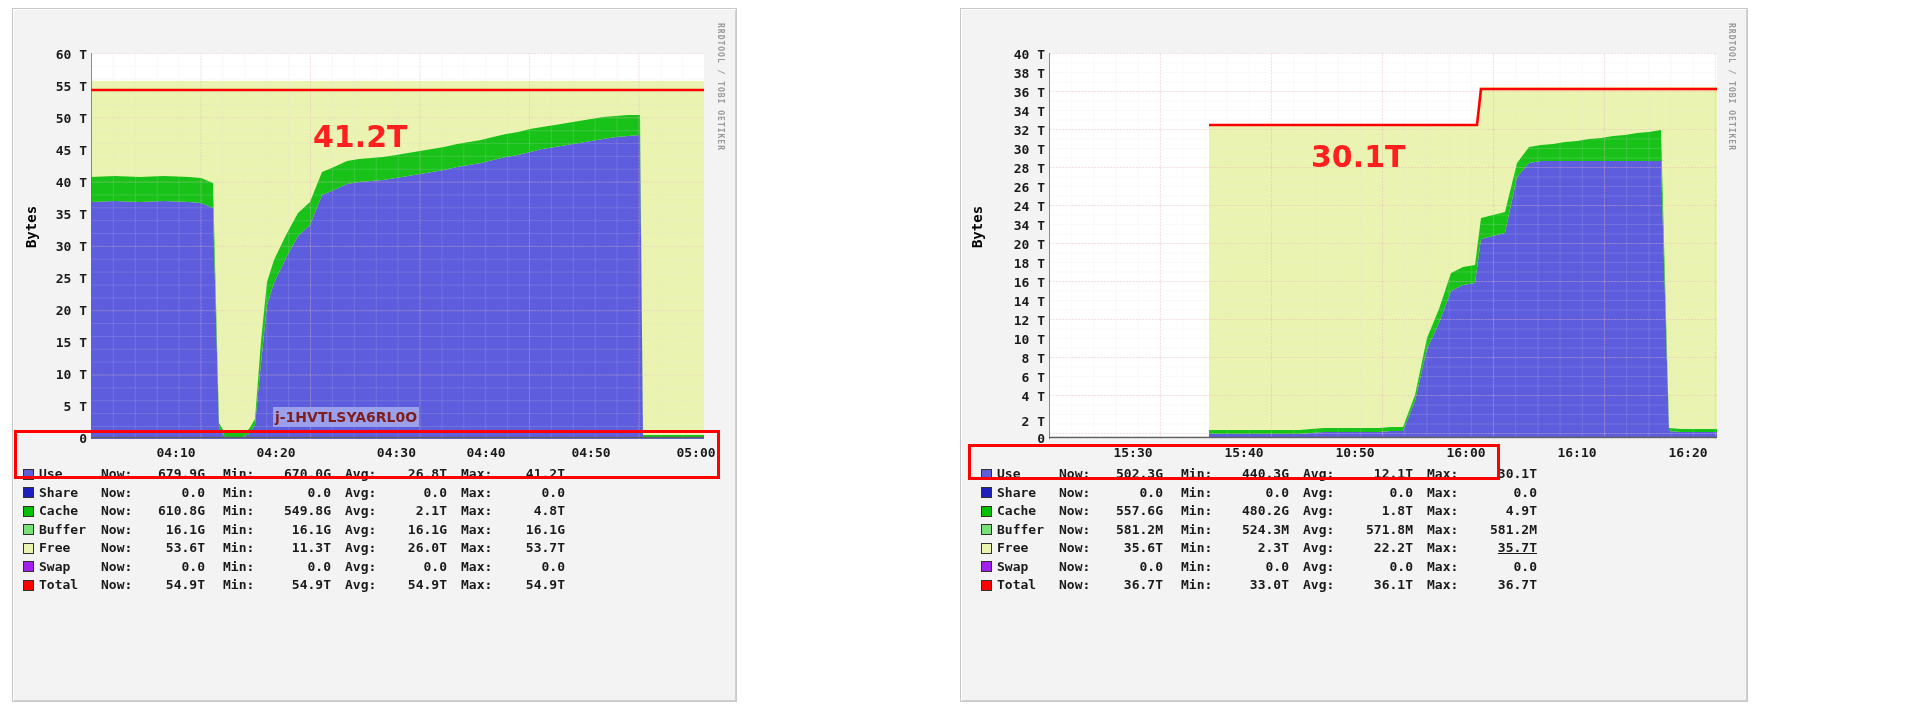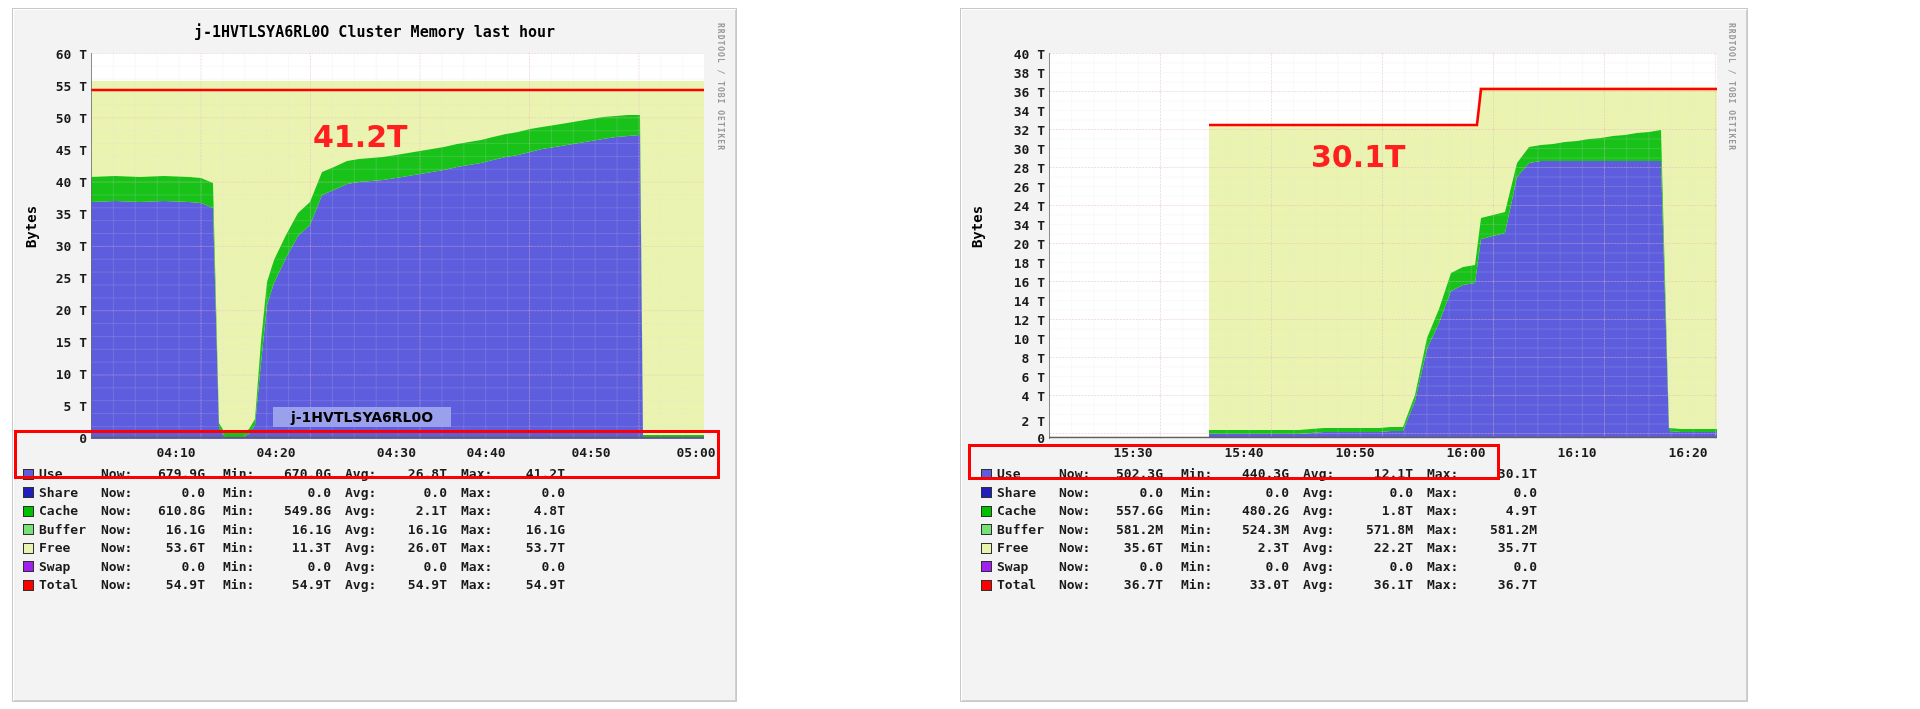--- a/index.html
+++ b/index.html
@@ -25,43 +25,42 @@
   .plot svg{display:block;}
 
   .ytick{position:absolute;text-align:right;font-family:"DejaVu Sans Mono",monospace;
          font-weight:bold;color:#1a1a1a;white-space:nowrap;}
   .xtick{position:absolute;text-align:center;font-family:"DejaVu Sans Mono",monospace;
          font-weight:bold;color:#1a1a1a;white-space:nowrap;}
 
   .bigval{position:absolute;font-family:"DejaVu Sans",sans-serif;font-weight:bold;
           color:#ff1f1f;white-space:nowrap;}
 
-  .tooltip{position:absolute;background:#9aa0ec;color:#000000;font-family:"DejaVu Sans",sans-serif;
-           font-weight:bold;padding:2px 18px;white-space:nowrap;border:0;}
+  .tooltip{position:absolute;background:#9aa0ec;color:#7f1d1d;font-family:"DejaVu Sans",sans-serif;
+           font-weight:bold;padding:2px 2px;white-space:nowrap;border:0;}
 
   
   .legend{position:absolute;font-family:"DejaVu Sans Mono",monospace;font-weight:bold;
           color:#1a1a1a;}
   .legrow{display:flex;align-items:center;white-space:nowrap;}
   .swatch{width:9px;height:9px;border:1px solid #303030;margin-right:5px;flex:0 0 auto;}
   .lname{display:inline-block;}
   .lcell{display:inline-block;text-align:right;}
   .lkey{display:inline-block;text-align:left;}
 
   .hl{position:absolute;border:3px solid #ff0000;box-sizing:border-box;pointer-events:none;}
 </style>
 </head>
 <body>
 
 <div class="stage">
 
   <div class="panel" style="left:12px;top:8px;width:723px;height:692px;">
     <div class="panel-inner">
 
-      <div class="title" style="left:0;top:14px;width:723px;font-size:15px;">j-1HVTLSYA6RL0O Cluster Memory last hour</div>
 
       <div class="ylabel" style="left:-22px;top:210px;width:80px;font-size:14px;text-align:center;">Bytes</div>
 
       <div class="watermark" style="left:712px;top:14px;font-size:8px;">RRDTOOL / TOBI OETIKER</div>
 
       <div class="plot" style="left:78px;top:44px;width:613px;height:386px;">
         <svg width="613" height="386" viewBox="0 0 613 386">
           <defs>
             <pattern id="gridL" width="21.9" height="12.86" patternUnits="userSpaceOnUse">
               <path d="M 21.9 0 L 0 0 0 12.86" fill="none" stroke="#d8d8e8" stroke-width="0.6"></path>
@@ -329,21 +328,21 @@
         <div class="legrow">
           <span class="swatch" style="background:#eaf4b0;"></span>
           <span class="lname" style="width:62px;">Free</span>
           <span class="lkey" style="width:42px;">Now:</span>
           <span class="lcell" style="width:62px;">35.6T</span>
           <span class="lkey" style="width:48px;padding-left:18px;">Min:</span>
           <span class="lcell" style="width:60px;">2.3T</span>
           <span class="lkey" style="width:48px;padding-left:14px;">Avg:</span>
           <span class="lcell" style="width:62px;">22.2T</span>
           <span class="lkey" style="width:48px;padding-left:14px;">Max:</span>
-          <span class="lcell" style="width:62px;">35.7T</span>
+          <span class="lcell" style="width:62px;text-decoration:underline;">35.7T</span>
         </div>
         <div class="legrow">
           <span class="swatch" style="background:#a020f0;"></span>
           <span class="lname" style="width:62px;">Swap</span>
           <span class="lkey" style="width:42px;">Now:</span>
           <span class="lcell" style="width:62px;">0.0</span>
           <span class="lkey" style="width:48px;padding-left:18px;">Min:</span>
           <span class="lcell" style="width:60px;">0.0</span>
           <span class="lkey" style="width:48px;padding-left:14px;">Avg:</span>
           <span class="lcell" style="width:62px;">0.0</span>

